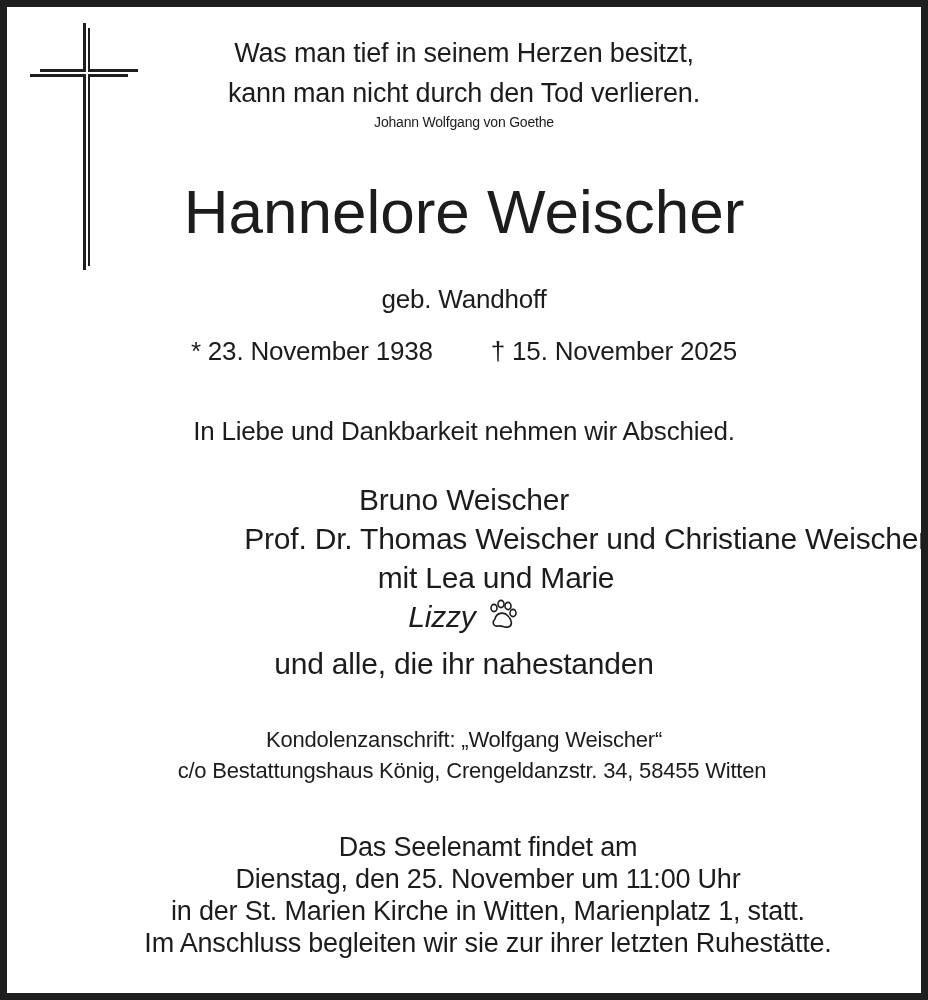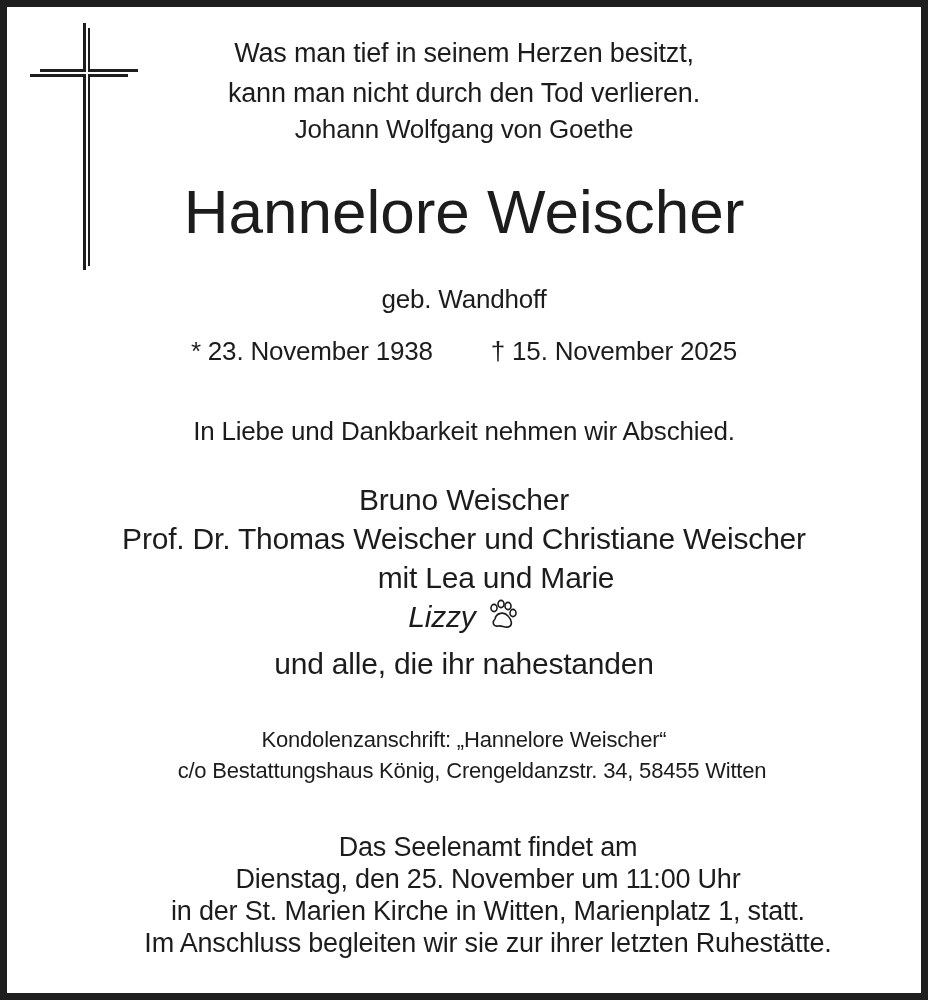--- a/index.html
+++ b/index.html
@@ -8,21 +8,21 @@
       position: absolute; left: 0; top: 0; width: 928px; height: 1000px;
       box-sizing: border-box; border: 7px solid #1e1e1e; background: #ffffff;
     }
     .cross { position: absolute; left: 28px; top: 20px; width: 112px; height: 252px; }
     .txt {
       position: absolute; left: 0; width: 928px; text-align: center;
       font-family: "Liberation Sans", sans-serif; color: #1c1c1c; white-space: nowrap;
       letter-spacing: -0.2px;
     }
     .quote { font-size: 27px; line-height: 38px; }
-    .author { font-size: 26px; }
+    .author { font-size: 14px; }
     .name { font-size: 62px; letter-spacing: 0px; }
     .maiden { font-size: 26px; }
     .dates { font-size: 26px; }
     .dates .gap { display: inline-block; width: 58px; }
     .main { font-size: 26px; }
     .family { font-size: 30px; line-height: 39px; }
     .small { font-size: 22px; line-height: 32px; }
     .service { font-size: 27px; line-height: 32px; margin-left: 24px; }
     .paw { display: inline-block; vertical-align: -4px; margin-left: 10px; width: 34px; height: 32px; }
   </style>
@@ -47,34 +47,34 @@
 <div class="txt name" style="top:176px;">Hannelore Weischer</div>
 <div class="txt maiden" style="top:284px;">geb. Wandhoff</div>
 
 <div class="txt dates" style="top:336px;">
   <span>* 23. November 1938</span><span class="gap"></span><span>† 15. November 2025</span>
 </div>
 
 <div class="txt main" style="top:416px;">In Liebe und Dankbarkeit nehmen wir Abschied.</div>
 
 <div class="txt family" style="top:480px;">Bruno Weischer</div>
-<div class="txt family" style="top:519px;">Prof. Dr. Thomas Weischer und Christiane Weischer</div>
+<div class="txt family" style="top:519px;text-align:right;">Prof. Dr. Thomas Weischer und Christiane Weischer</div>
 <div class="txt family" style="top:558px;margin-left:32px;">mit Lea und Marie</div>
 <div class="txt family" style="top:597px;font-style:italic;">
   <span>Lizzy</span><svg class="paw" viewBox="0 0 34 32" xmlns="http://www.w3.org/2000/svg">
     <g fill="none" stroke="#1c1c1c" stroke-width="1.6">
       <ellipse cx="8" cy="9" rx="3" ry="3.6"></ellipse>
       <ellipse cx="15" cy="5" rx="3" ry="3.6"></ellipse>
       <ellipse cx="22" cy="7" rx="3" ry="3.6"></ellipse>
       <ellipse cx="27" cy="14" rx="3" ry="3.6"></ellipse>
       <path d="M9 20 C 10 14, 18 12, 22 17 C 26 21, 27 27, 22 28 C 18 29, 16 26, 12 27 C 7 28, 6 23, 9 20 Z"></path>
     </g>
   </svg>
 </div>
 <div class="txt family" style="top:644px;">und alle, die ihr nahestanden</div>
 
-<div class="txt small" style="top:724px;">Kondolenzanschrift: „Hannelore Weischer“</div>
+<div class="txt small" style="top:724px;">Kondolenzanschrift: „Wolfgang Weischer“</div>
 <div class="txt small" style="top:755px;padding-left:8px;">c/o Bestattungshaus König, Crengeldanzstr. 34, 58455 Witten</div>
 
 <div class="txt service" style="top:831px;">Das Seelenamt findet am</div>
 <div class="txt service" style="top:863px;">Dienstag, den 25. November um 11:00 Uhr</div>
 <div class="txt service" style="top:895px;">in der St. Marien Kirche in Witten, Marienplatz 1, statt.</div>
 <div class="txt service" style="top:927px;">Im Anschluss begleiten wir sie zur ihrer letzten Ruhestätte.</div>
 
 </body></html>

